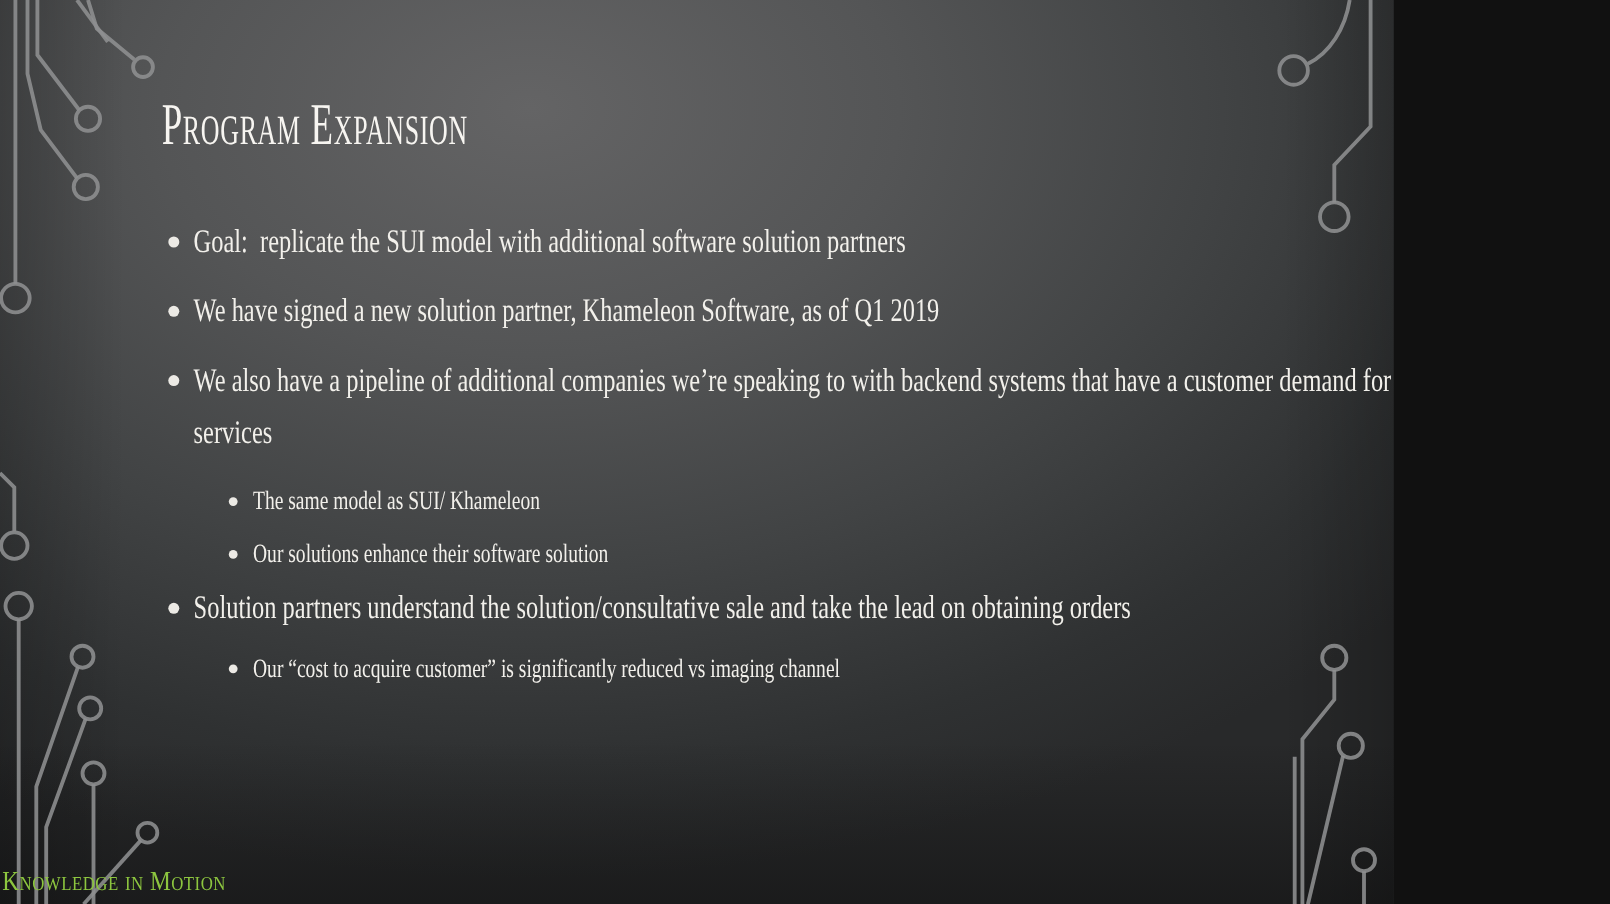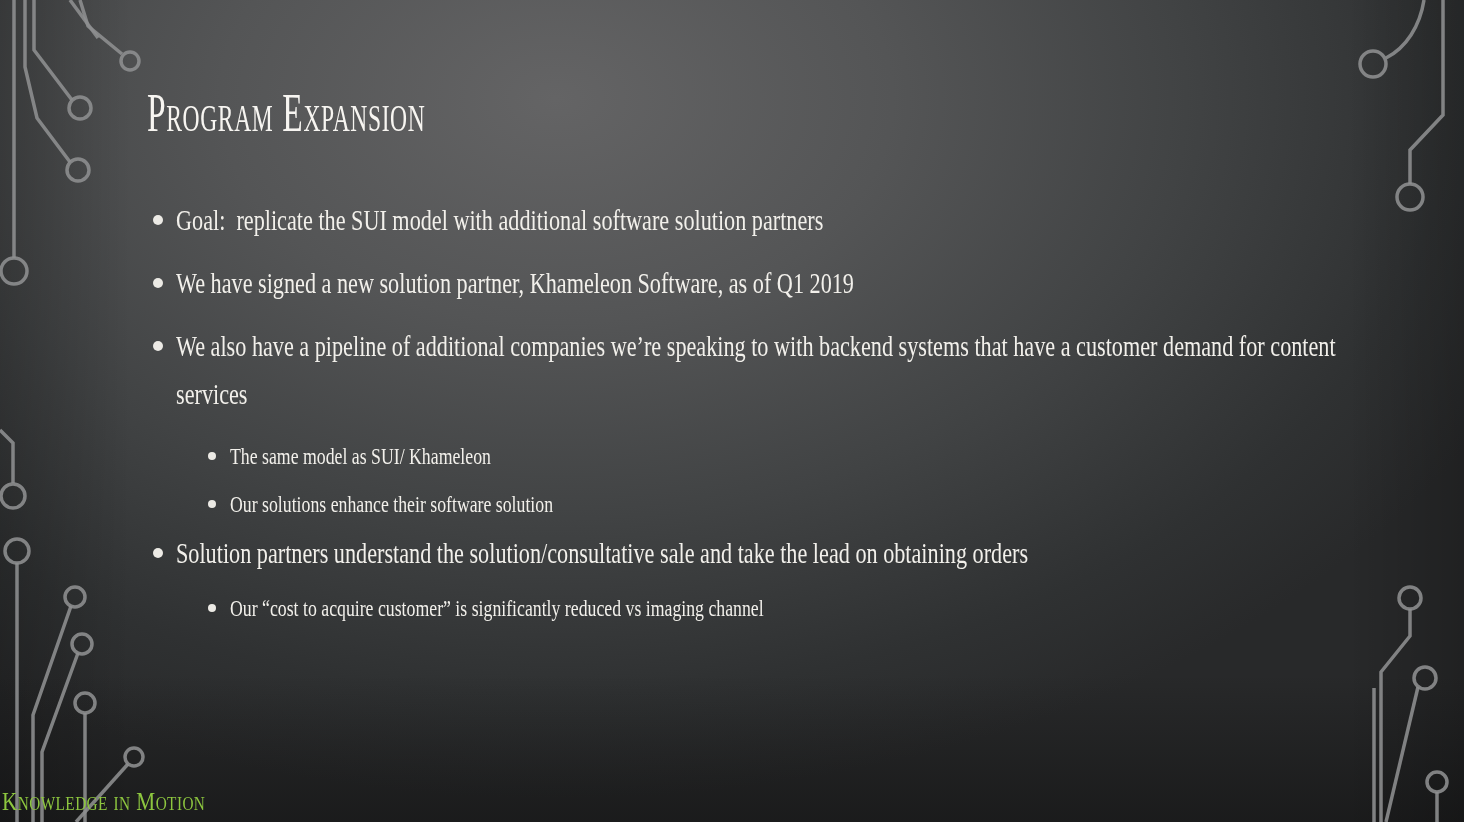--- a/index.html
+++ b/index.html
@@ -1,18 +1,18 @@
 <!DOCTYPE html>
 <html><head>
 <meta charset="utf-8">
 <style>
   html,body{margin:0;padding:0;background:#111;}
   .slide{
     position:relative;
-    width:1464px;height:822px;
+    width:1267px;height:822px;
     overflow:hidden;
     font-family:"Liberation Serif", serif;
     background:
       linear-gradient(to right, rgba(0,0,0,0.20), rgba(0,0,0,0) 9%),
       linear-gradient(to left, rgba(0,0,0,0.20), rgba(0,0,0,0) 8%),
       radial-gradient(1050px 700px at 38% 12%, #646465 0%, #545556 32%, #414344 60%, #2f3132 85%, #28292a 100%);
   }
   .slide::after{
     content:"";position:absolute;inset:0;z-index:1;pointer-events:none;
     background:linear-gradient(to bottom, rgba(0,0,0,0) 82%, rgba(8,8,8,0.42) 100%);

